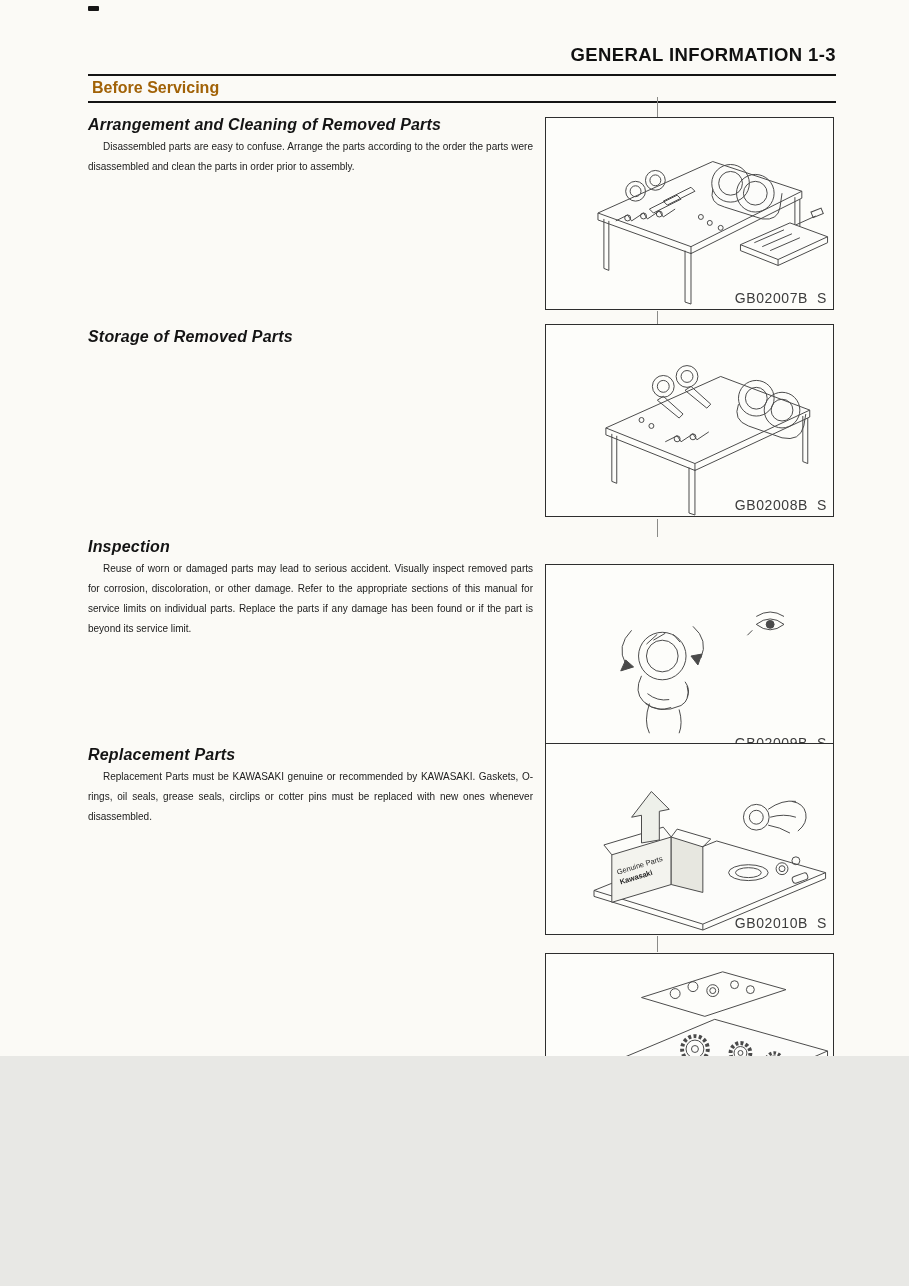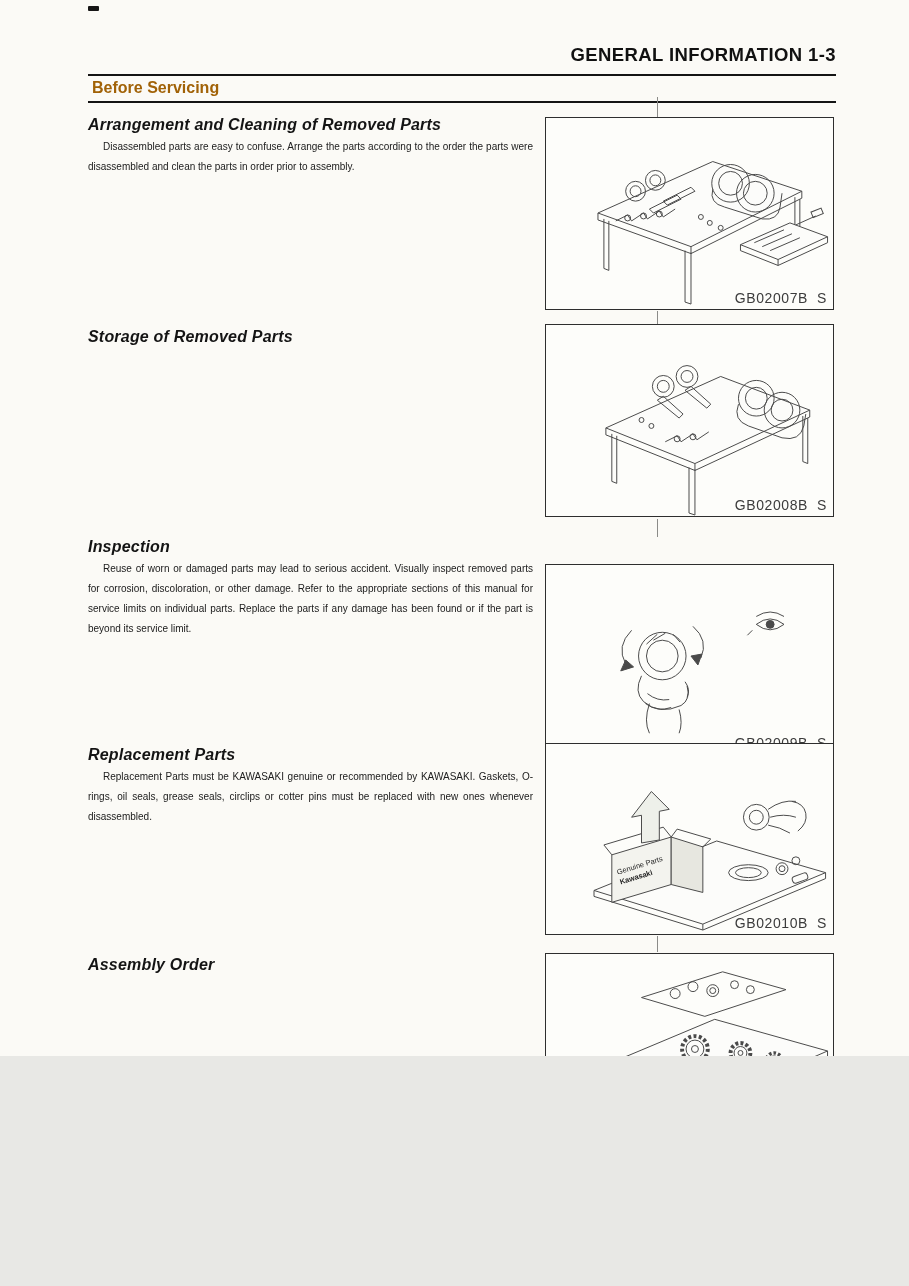--- a/index.html
+++ b/index.html
@@ -69,21 +69,20 @@
     <h3>Replacement Parts</h3>
     <p>Replacement Parts must be KAWASAKI genuine or recommended by KAWASAKI. Gaskets, O-rings, oil seals, grease seals, circlips or cotter pins must be replaced with new ones whenever disassembled.</p>
   </div>
 
   <div class="txt" style="top:538px">
     <h3>Inspection</h3>
     <p>Reuse of worn or damaged parts may lead to serious accident.  Visually inspect removed parts for corrosion, discoloration, or other damage.  Refer to the appropriate sections of this manual for service limits on individual parts.  Replace the parts if any damage has been found or if the part is beyond its service limit.</p>
   </div>
 
   <div class="txt" style="top:956px">
-    <h3>Assembly Order</h3>
   </div>
 
   <div class="fig" style="top:117px;height:193px">
     <svg viewBox="0 0 289 193">
       <g stroke="#4a4a4a" fill="none" stroke-width="1">
         <polygon points="52,96 168,44 258,74 146,130" fill="#fcfcfa"></polygon>
         <polyline points="52,96 52,103 146,137 146,130"></polyline>
         <polyline points="146,137 258,81 258,74"></polyline>
         <polyline points="58,102 58,152 63,154 63,104"></polyline>
         <polyline points="140,134 140,186 146,188 146,136"></polyline>

